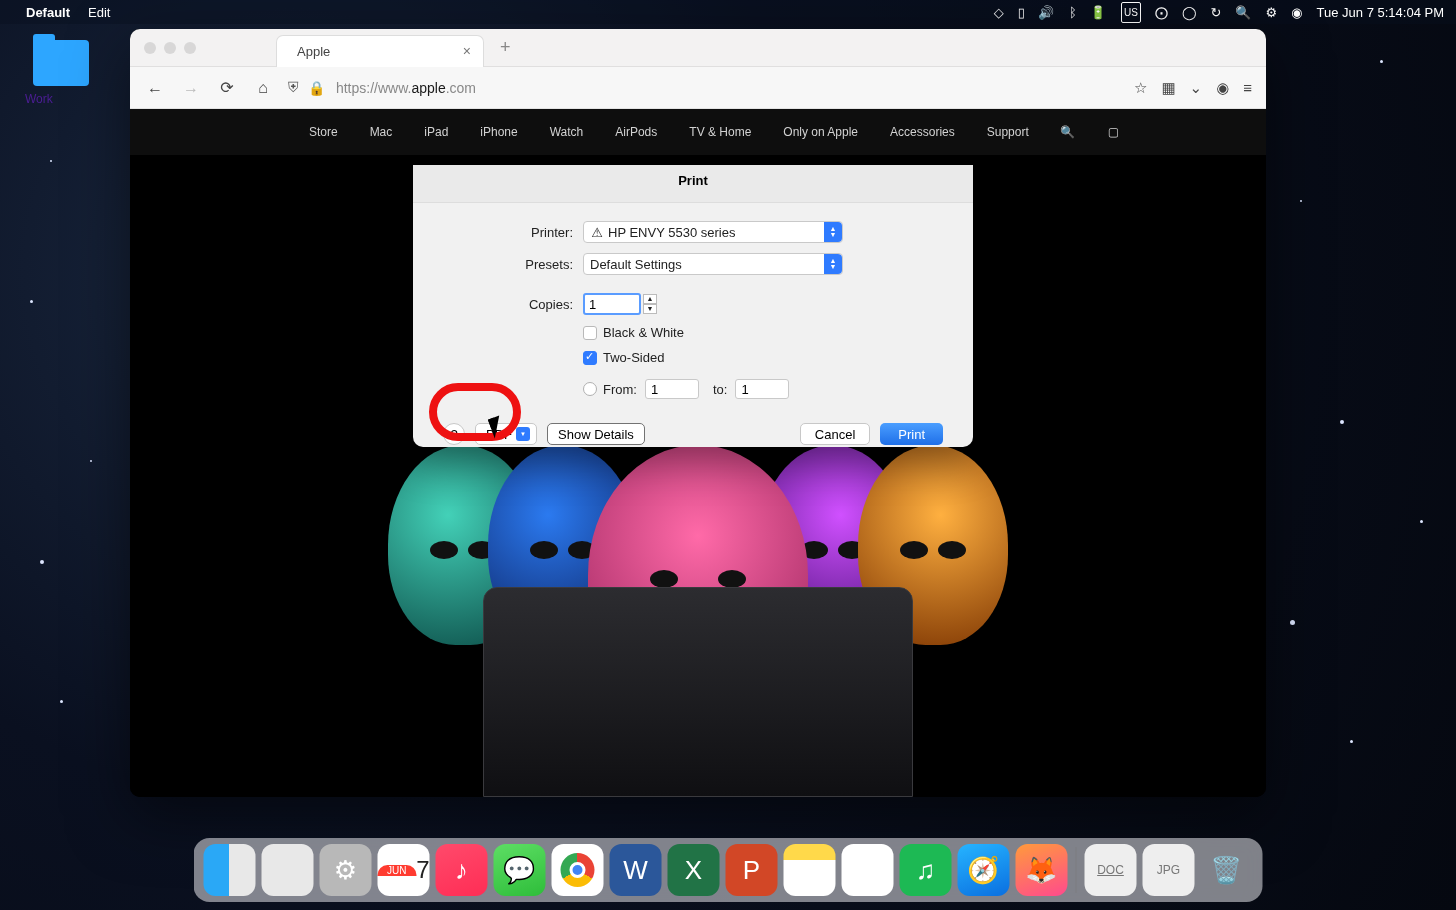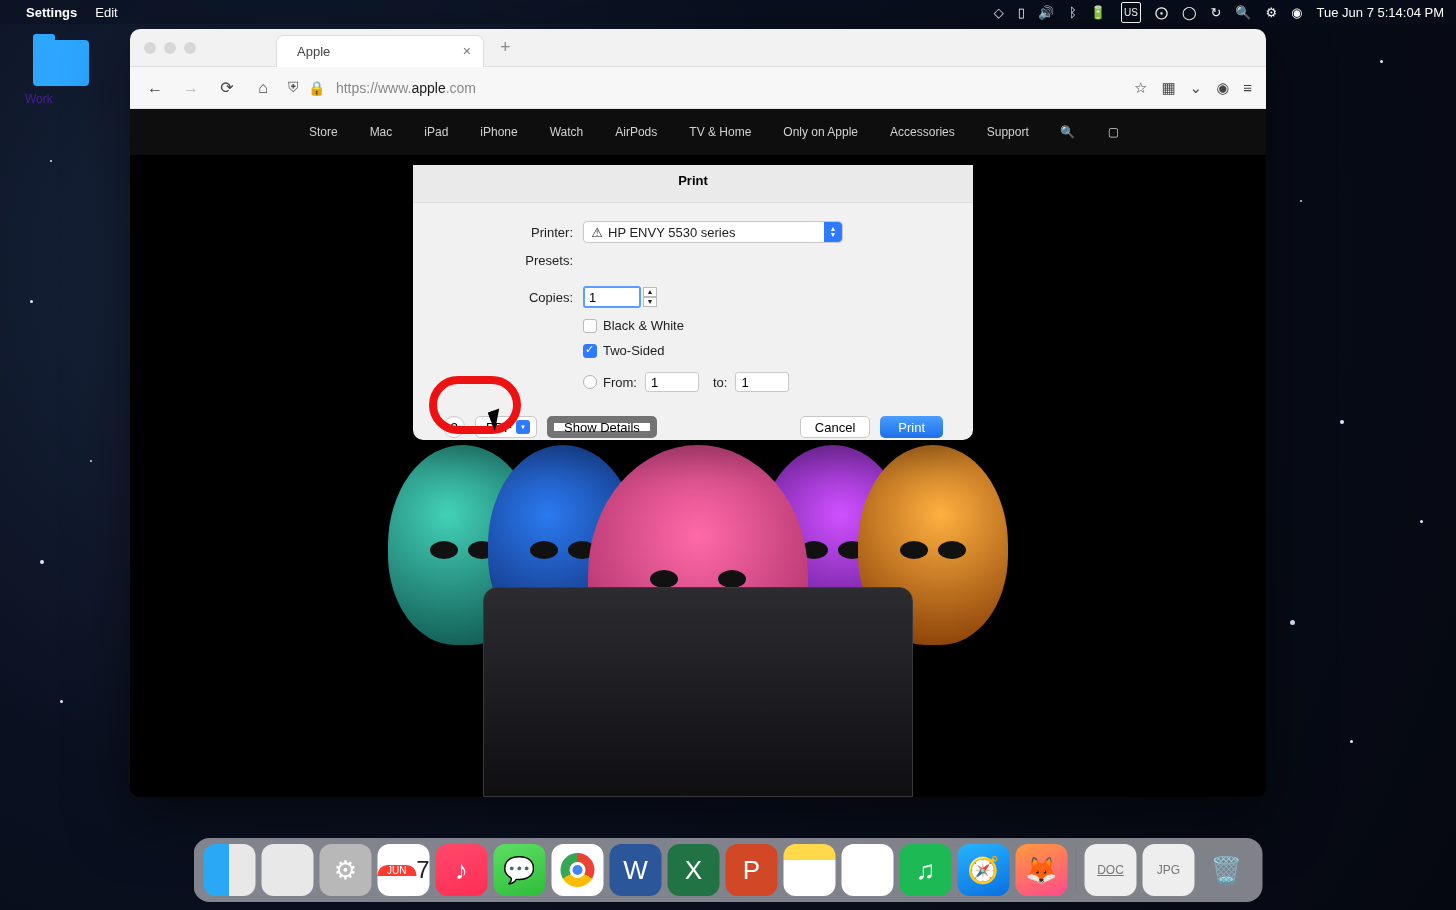--- a/index.html
+++ b/index.html
@@ -66,21 +66,21 @@
 .chk.checked { background:#2f7bff; border-color:#2f7bff; position:relative;}
 .chk.checked::after{content:"✓"; color:#fff; font-size:11px; position:absolute; left:1px; top:-2px;}
 .rad { width:14px; height:14px; border:1px solid #b0b0b0; border-radius:50%; background:#fff; margin-right:6px; flex-shrink:0; position:relative;}
 .rad.checked{ background:#2f7bff; border-color:#2f7bff;}
 .rad.checked::after{ content:""; width:4px; height:4px; background:#fff; border-radius:50%; position:absolute; left:4px; top:4px;}
 .small-input { width:54px; height:20px; background:#fff; border:1px solid #c9c9c9; border-radius:3px; padding:0 5px; font-size:13px;}
 .pd-footer { display:flex; align-items:center; padding:6px 30px 0; gap:10px;}
 .help-btn { width:22px; height:22px; border:1px solid #c8c8c8; border-radius:50%; background:#fff; font-size:13px; display:flex; align-items:center; justify-content:center;}
 .pdf-btn { height:22px; background:#fff; border:1px solid #c8c8c8; border-radius:5px; padding:0 6px 0 10px; display:flex; align-items:center; gap:4px; font-size:13px; position:relative;}
 .pdf-btn .arrows2 { width:14px; height:14px; background:#2f7bff; border-radius:3px; display:flex; flex-direction:column; align-items:center; justify-content:center; color:#fff; font-size:6px; line-height:5px;}
-.details-btn { height:22px; background:#fff; border:7px solid #737373; border-radius:5px; padding:0 10px; font-size:13px; display:flex; align-items:center;}
+.details-btn { height:22px; background:#fff; border:1px solid #737373; border-radius:5px; padding:0 10px; font-size:13px; display:flex; align-items:center;}
 .footer-spacer{flex:1;}
 .cancel-btn { height:22px; background:#fff; border:1px solid #c8c8c8; border-radius:5px; padding:0 14px; font-size:13px;}
 .print-btn { height:22px; background:linear-gradient(180deg,#4a9eff,#1f6fe8); color:#fff; border:none; border-radius:5px; padding:0 18px; font-size:13px; font-weight:500;}
 .red-circle { position:absolute; width:92px; height:58px; border:8px solid #e11; border-radius:44px; left:16px; bottom:6px; pointer-events:none;}
 .cursor { position:absolute; width:14px; height:18px; left:78px; bottom:12px; }
 .cursor::before{content:""; position:absolute; width:0; height:0; border-left:6px solid #000; border-right:6px solid transparent; border-bottom:10px solid transparent; border-top:10px solid #000; transform:rotate(-20deg);}
 .warn-tri { display:inline-block; width:14px; text-align:center; margin-right:4px;}
 
 
 .dock { position:absolute; bottom:8px; left:50%; transform:translateX(-50%); height:64px; background:rgba(230,230,235,0.55); border-radius:16px; padding:5px 10px; display:flex; gap:6px; align-items:center; backdrop-filter:blur(10px);}
@@ -131,21 +131,21 @@
   <div class="star" style="top:160px;left:50px;width:2px;height:2px;"></div>
   <div class="star" style="top:300px;left:30px;width:3px;height:3px;"></div>
   <div class="star" style="top:460px;left:90px;width:2px;height:2px;"></div>
   <div class="star" style="top:560px;left:40px;width:4px;height:4px;"></div>
   <div class="star" style="top:700px;left:60px;width:3px;height:3px;"></div>
   <div class="star" style="top:740px;left:1350px;width:3px;height:3px;"></div>
 </div>
 
 <div class="menubar">
   <span class="apple-icon"></span>
-  <span class="menu-item" style="font-weight:600;">Settings</span>
+  <span class="menu-item" style="font-weight:600;">Default</span>
   <span class="menu-item">Edit</span>
   <div class="spacer"></div>
   <div class="status-icons">
     <span>◇</span>
     <span>▯</span>
     <span>🔊</span>
     <span>ᛒ</span>
     <span>🔋</span>
     <span style="border:1px solid #fff;padding:4px 2px;font-size:10px;border-radius:2px;">US</span>
     <span>⨀</span>
@@ -250,20 +250,27 @@
             <span class="warn-tri">⚠︎</span>
             <span>HP ENVY 5530 series</span>
             <div class="arrows">
                 <div>▲</div>
                 <div>▼</div>
               </div>
           </div>
         </div>
         <div class="row">
           <div class="lbl">Presets:</div>
+          <div class="select">
+            <span>Default Settings</span>
+            <div class="arrows">
+                <div>▲</div>
+                <div>▼</div>
+              </div>
+          </div>
         </div>
         <div style="height:8px"></div>
         <div class="row">
           <div class="lbl">Copies:</div>
           <input class="num-input" value="1" style="">
           <div class="stepper">
               <div>▲</div>
               <div>▼</div>
             </div>
         </div>

